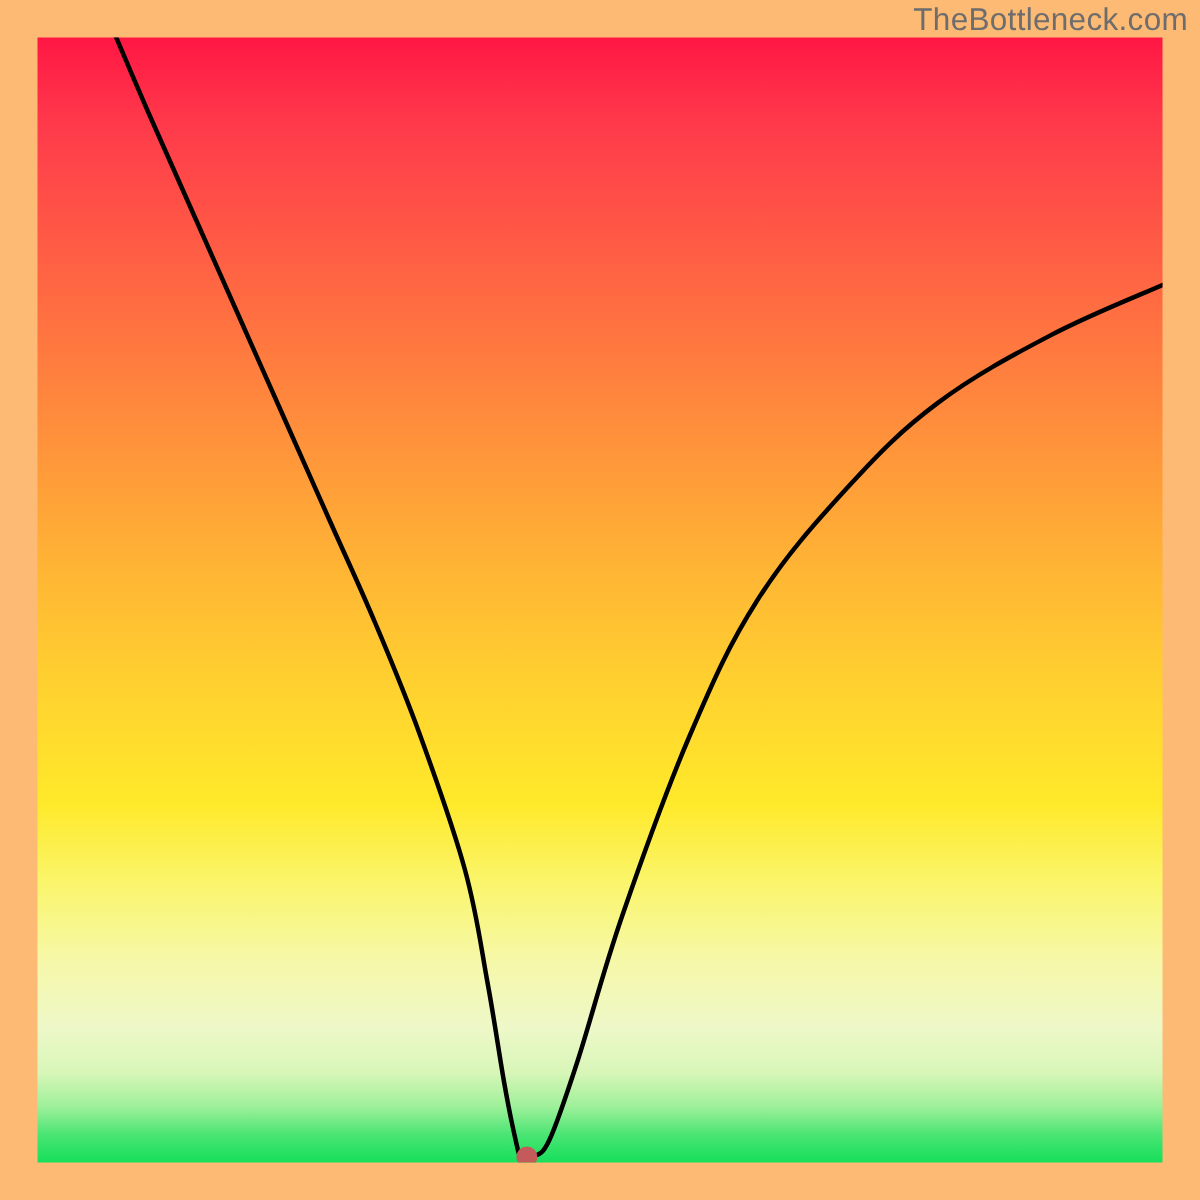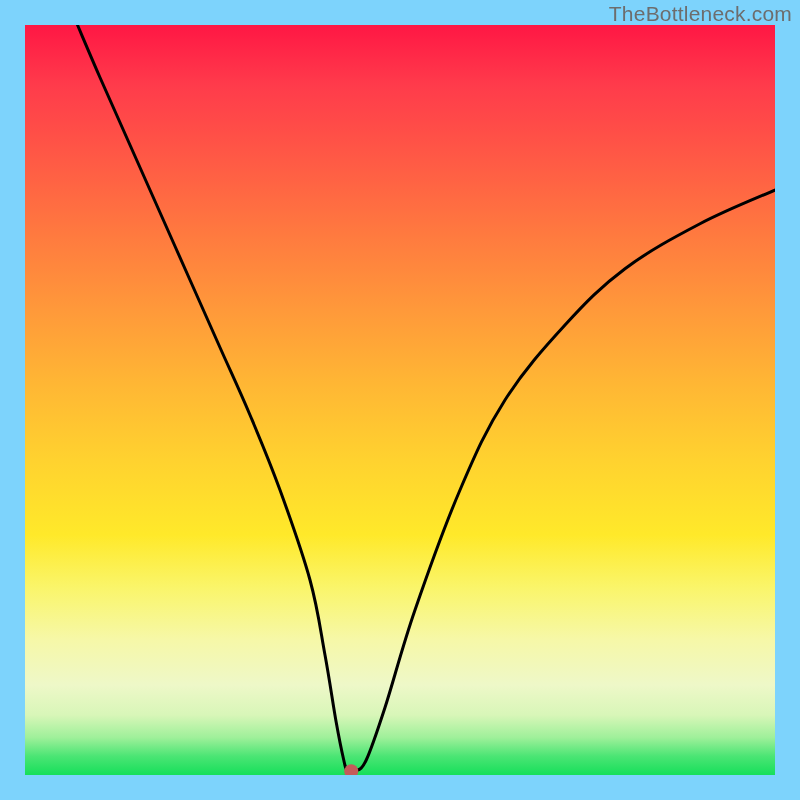--- a/index.html
+++ b/index.html
@@ -10,21 +10,21 @@
     background: #000;
     overflow: hidden;
     font-family: Arial, Helvetica, sans-serif;
   }
   .frame {
     position: absolute;
     top: 0;
     left: 0;
     width: 800px;
     height: 800px;
-    background: #7dd3fc;
+    background: #fdba74;
   }
   .plot-area {
     position: absolute;
     top: 25px;
     left: 25px;
     width: 750px;
     height: 750px;
     
     background: linear-gradient(
       to bottom,

